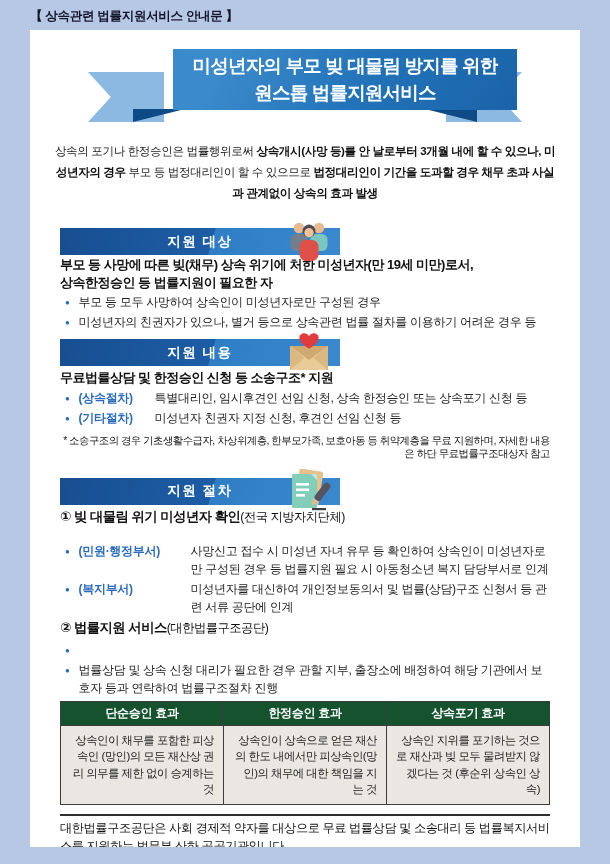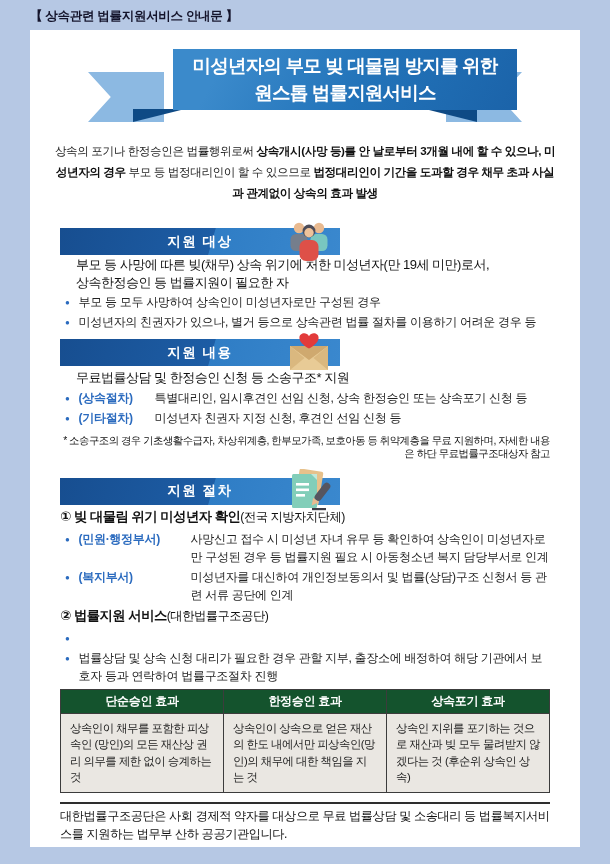--- a/index.html
+++ b/index.html
@@ -40,41 +40,41 @@
     position:absolute;left:0;top:7px;width:280px;height:27px;
     background:linear-gradient(106deg,#174e90 0%,#1d5da5 54%,#2f7dc5 54.3%,#3a88ce 100%);
     display:flex;align-items:center;justify-content:center;
     color:#fff;font-weight:bold;font-size:13.5px;letter-spacing:1.5px;
   }
   .sec-icon{position:absolute;left:226px;top:-2px;width:46px;height:44px;z-index:2;}
   .sh-gap1{margin-top:18px;}
   .sh-gap2{margin-top:0px;}
   .sh-gap3{margin-top:11px;}
   
-  .lead{margin:0 46px;font-size:13px;font-weight:normal;line-height:1.35;color:#111;letter-spacing:-0.5px;}
+  .lead{margin:0 30px;font-size:13px;font-weight:bold;line-height:1.35;color:#111;letter-spacing:-0.5px;}
   .bullets{margin:1px 30px 0;}
   .b-item{display:flex;align-items:flex-start;font-size:12px;line-height:1.5;padding:1px 0;color:#222;letter-spacing:-0.3px;}
   .b-item .dot{flex:none;margin:0 9px 0 5px;}
   .dot::before{content:"●";color:#2b6bbf;font-size:8px;position:relative;top:-1px;}
   .b-label{flex:none;color:#2b6bbf;font-weight:bold;}
   .b-label.w76{width:76px;}
   .b-label.w112{width:112px;}
   .b-text{flex:1;}
   .footnote{margin:6px 30px 0;font-size:10.4px;color:#111;letter-spacing:-0.5px;line-height:1.25;text-align:right;}
   .step{margin:2px 30px 0;font-size:13.3px;font-weight:bold;color:#111;line-height:1.35;letter-spacing:-0.5px;}
   .step .norm{font-weight:normal;font-size:12.3px;}
   
   .gloss-title{margin:1px 30px 0;font-size:13px;font-weight:bold;color:#2b6bbf;letter-spacing:-0.4px;line-height:1.3;}
   table.gloss{width:490px;margin:3px 30px 0;border-collapse:collapse;table-layout:fixed;}
   table.gloss th{
     background:#14532d;color:#fff;font-size:12px;font-weight:bold;
     padding:3px 2px;border:1.5px solid #3c3c3c;letter-spacing:-0.3px;
   }
   table.gloss td{
-    background:#eae7e2;font-size:11.4px;line-height:1.45;text-align:left;
+    background:#eae7e2;font-size:11.4px;line-height:1.45;text-align:right;
     padding:6px 9px;border:1.5px solid #3c3c3c;color:#222;height:50px;vertical-align:middle;letter-spacing:-0.5px;
   }
   
   .about-div{margin:9px 30px 0;border-top:2px solid #2e2e2e;}
   .about-text{margin:4px 30px 0;font-size:12.2px;line-height:1.45;color:#111;letter-spacing:-0.4px;}
 </style>
 </head>
 <body>
 
 <div class="top-label">【 상속관련 법률지원서비스 안내문 】</div>
@@ -156,21 +156,21 @@
       <rect x="10" y="19.5" width="13" height="2.6" fill="#fff"></rect>
       <rect x="10" y="25" width="9" height="2.6" fill="#fff"></rect>
       <g transform="rotate(38 33 27)">
         <rect x="29.5" y="11" width="7.2" height="21" rx="3.6" fill="#56555f"></rect>
         <path d="M29.5 32 l3.6 7 3.6 -7 z" fill="#e9ba90"></path>
       </g>
       <rect x="26" y="39" width="14" height="2.2" fill="#3e3d47"></rect>
     </svg>
   </div>
   <div class="step"><span>① 빚 대물림 위기 미성년자 확인</span><span class="norm">(전국 지방자치단체)</span></div>
-  <div class="bullets" style="margin-top:3px">
+  <div class="bullets" style="margin-top:15px">
     <div class="b-item">
         <span class="dot"></span>
         <span class="b-label w112">(민원·행정부서)</span>
         <span class="b-text">사망신고 접수 시 미성년 자녀 유무 등 확인하여 상속인이 미성년자로만 구성된 경우 등 법률지원 필요 시 아동청소년 복지 담당부서로 인계</span>
       </div>
     <div class="b-item">
         <span class="dot"></span>
         <span class="b-label w112">(복지부서)</span>
         <span class="b-text">미성년자를 대신하여 개인정보동의서 및 법률(상담)구조 신청서 등 관련 서류 공단에 인계</span>
       </div>

